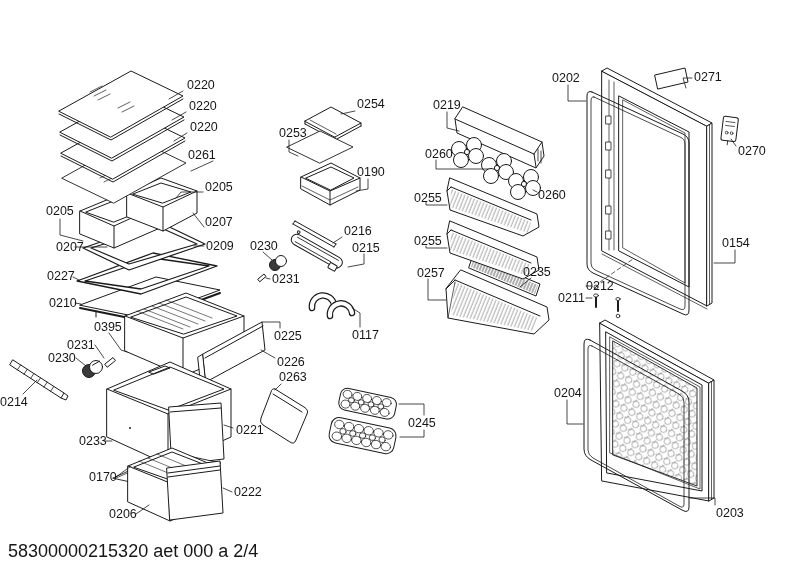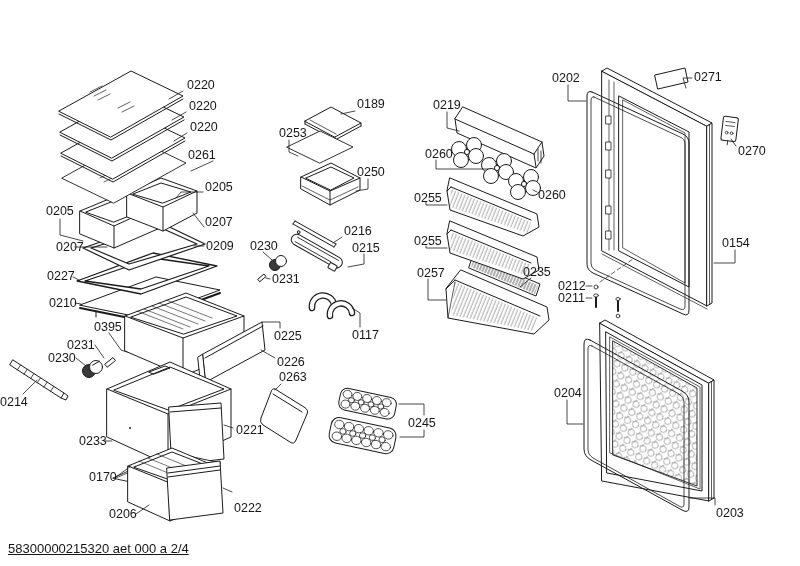--- a/index.html
+++ b/index.html
@@ -1,20 +1,20 @@
 <!DOCTYPE html>
 <html><head>
 <meta charset="utf-8">
 <style>
   html,body{margin:0;padding:0;background:#fff;}
   .page{position:relative;width:800px;height:566px;background:#fff;overflow:hidden;
         font-family:"Liberation Sans", sans-serif;}
   .drawing{position:absolute;left:0;top:0;}
   .pl{position:absolute;font-size:12.5px;line-height:1;color:#161616;white-space:nowrap;}
-  .footer{position:absolute;left:8px;top:541px;font-size:13px;color:#161616;white-space:nowrap;text-decoration:underline;}
+  .footer{position:absolute;left:8px;top:541px;font-size:18px;color:#161616;white-space:nowrap;}
 </style>
 </head>
 <body>
 
 <div class="page">
 
 <svg class="drawing" width="800" height="566" viewBox="0 0 800 566" fill="none" stroke="#1b1b1b" stroke-width="1" stroke-linejoin="round" stroke-linecap="round">
   <defs>
     <pattern id="hatchV" width="3.4" height="10" patternUnits="userSpaceOnUse" patternTransform="rotate(22)">
       <line x1="1" y1="0" x2="1" y2="10" stroke="#666" stroke-width="0.6"></line>
@@ -427,44 +427,44 @@
 <div class="pl" style="left:47px;top:270px">0227</div>
 <div class="pl" style="left:49px;top:297px">0210</div>
 <div class="pl" style="left:94px;top:321px">0395</div>
 <div class="pl" style="left:67px;top:339px">0231</div>
 <div class="pl" style="left:48px;top:352px">0230</div>
 <div class="pl" style="left:0;top:396px">0214</div>
 <div class="pl" style="left:79px;top:435px">0233</div>
 <div class="pl" style="left:89px;top:471px">0170</div>
 <div class="pl" style="left:109px;top:508px">0206</div>
 <div class="pl" style="left:279px;top:127px">0253</div>
-<div class="pl" style="left:357px;top:98px">0189</div>
-<div class="pl" style="left:357px;top:166px">0250</div>
+<div class="pl" style="left:357px;top:98px">0254</div>
+<div class="pl" style="left:357px;top:166px">0190</div>
 <div class="pl" style="left:344px;top:225px">0216</div>
 <div class="pl" style="left:250px;top:240px">0230</div>
 <div class="pl" style="left:352px;top:242px">0215</div>
 <div class="pl" style="left:272px;top:273px">0231</div>
 <div class="pl" style="left:274px;top:330px">0225</div>
 <div class="pl" style="left:277px;top:356px">0226</div>
 <div class="pl" style="left:279px;top:371px">0263</div>
 <div class="pl" style="left:352px;top:329px">0117</div>
 <div class="pl" style="left:236px;top:424px">0221</div>
-<div class="pl" style="left:234px;top:502px">0222</div>
+<div class="pl" style="left:234px;top:486px">0222</div>
 <div class="pl" style="left:408px;top:417px">0245</div>
 <div class="pl" style="left:433px;top:99px">0219</div>
 <div class="pl" style="left:425px;top:148px">0260</div>
 <div class="pl" style="left:538px;top:189px">0260</div>
 <div class="pl" style="left:414px;top:192px">0255</div>
 <div class="pl" style="left:414px;top:235px">0255</div>
 <div class="pl" style="left:417px;top:267px">0257</div>
 <div class="pl" style="left:523px;top:266px">0235</div>
 <div class="pl" style="left:552px;top:72px">0202</div>
 <div class="pl" style="left:694px;top:71px">0271</div>
 <div class="pl" style="left:738px;top:145px">0270</div>
 <div class="pl" style="left:722px;top:237px">0154</div>
-<div class="pl" style="left:558px;top:280px">0212</div>
+<div class="pl" style="left:586px;top:280px">0212</div>
 <div class="pl" style="left:558px;top:292px">0211</div>
 <div class="pl" style="left:554px;top:387px">0204</div>
 <div class="pl" style="left:716px;top:507px">0203</div>
 
 <div class="footer">58300000215320 aet 000 a 2/4</div>
 
 </div>
 
 </body></html>

